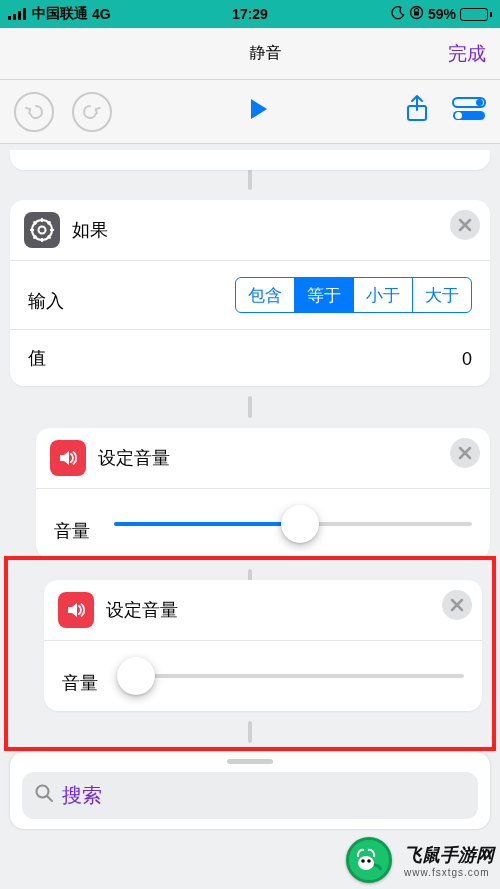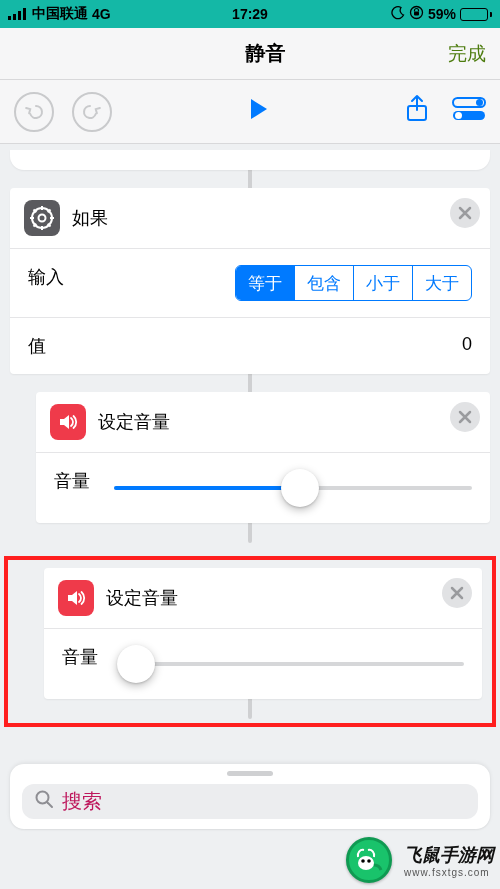--- a/index.html
+++ b/index.html
@@ -34,22 +34,22 @@
   .battery-tip { width:2px; height:5px; background:#000; border-radius:0 1px 1px 0; }
 
   
   .titlebar {
     height: 52px;
     background: #f6f6f7;
     display:flex; align-items:center; justify-content:center;
     position:relative;
     border-bottom: 0.5px solid #d8d8da;
   }
-  .titlebar .title { font-size:20px; font-weight:700;padding-left:31px; }
-  .titlebar .done { position:absolute; right:14px; color:#4d7c0f; font-size:19px; }
+  .titlebar .title { font-size:16px; font-weight:400;padding-left:31px; }
+  .titlebar .done { position:absolute; right:14px; color:#6d28d9; font-size:19px; }
 
   
   .toolbar {
     height: 64px;
     background: #f6f6f7;
     display:flex; align-items:center; justify-content:space-between;
     padding: 0 14px;
     border-bottom: 0.5px solid #d8d8da;
   }
   .tool-group-left { display:flex; gap:18px; }
@@ -64,22 +64,22 @@
 
   
   .canvas {
     position: relative;
     height: calc(889px - 28px - 52px - 64px);
     overflow: hidden;
   }
 
   .card {
     background:#fff;
-    border-radius:4px;
-    margin: 0 10px;
+    border-radius:14px;
+    margin: 12px 10px;
     box-shadow: 0 1px 2px rgba(0,0,0,0.06);
     position:relative;
   }
   .card.indent { margin-left: 36px; }
   .card-header {
     display:flex; align-items:center; gap:12px;
     padding: 12px 14px;
   }
   .card-header .close {
     position:absolute; right:10px; top:10px;
@@ -89,21 +89,21 @@
     font-size:18px; font-weight:700;
   }
   .card-header .icon-box {
     width:36px; height:36px; border-radius:8px;
     display:flex; align-items:center; justify-content:center;
   }
   .icon-gear { background:#5a5a5e; }
   .icon-sound { background:#ef3a4a; }
   .card-title { font-size:18px; font-weight:500; }
   .card-row {
-    display:flex; align-items:flex-start;
+    display:flex; align-items:flex-end;
     padding: 16px 18px;
     border-top:0.5px solid #e5e5e7;
   }
   .card-row .label { font-size:18px; }
   .card-row .spacer { flex:1; }
   .card-row .value { font-size:18px; color:#000; }
 
   .seg {
     display:flex; border:1.5px solid #007aff; border-radius:6px; overflow:hidden;
     height:36px;
@@ -147,23 +147,23 @@
     position:absolute; left:10px; right:10px; bottom:60px;
     background:#fff; border-radius:14px;
     box-shadow: 0 -1px 4px rgba(0,0,0,0.08), 0 1px 2px rgba(0,0,0,0.06);
     padding:10px 12px;
   }
   .search-handle {
     width:46px; height:5px; background:#cfd0d2; border-radius:3px;
     margin: -3px auto 8px auto;
   }
   .search-field {
-    background:#ecedef; border-radius:12px; height:35px;
+    background:#ecedef; border-radius:12px; height:47px;
     display:flex; align-items:center; gap:8px;
-    padding:0 12px; color:#be185d; font-size:20px;
+    padding:0 12px; color:#6d28d9; font-size:20px;
   }
 
   
   .watermark {
     position:absolute; right:6px; bottom:6px;
     display:flex; align-items:center; gap:12px;
     background:rgba(255,255,255,0.0);
     font-size:18px; font-style:italic; font-weight:700;
   }
   .wm-badge {
@@ -286,22 +286,22 @@
       <span class="close">
         <svg width="14" height="14" viewBox="0 0 14 14">
             <path d="M2 2l10 10M12 2L2 12" stroke="#9a9b9e" stroke-width="2.5" stroke-linecap="round"></path>
           </svg>
       </span>
     </div>
     <div class="card-row">
       <span class="label">输入</span>
       <span class="spacer"></span>
       <span class="seg">
+        <span class="opt">包含</span>
         <span class="opt active">等于</span>
-        <span class="opt">包含</span>
         <span class="opt">小于</span>
         <span class="opt">大于</span>
       </span>
     </div>
     <div class="card-row">
       <span class="label">值</span>
       <span class="spacer"></span>
       <span class="value">0</span>
     </div>
   </div>

